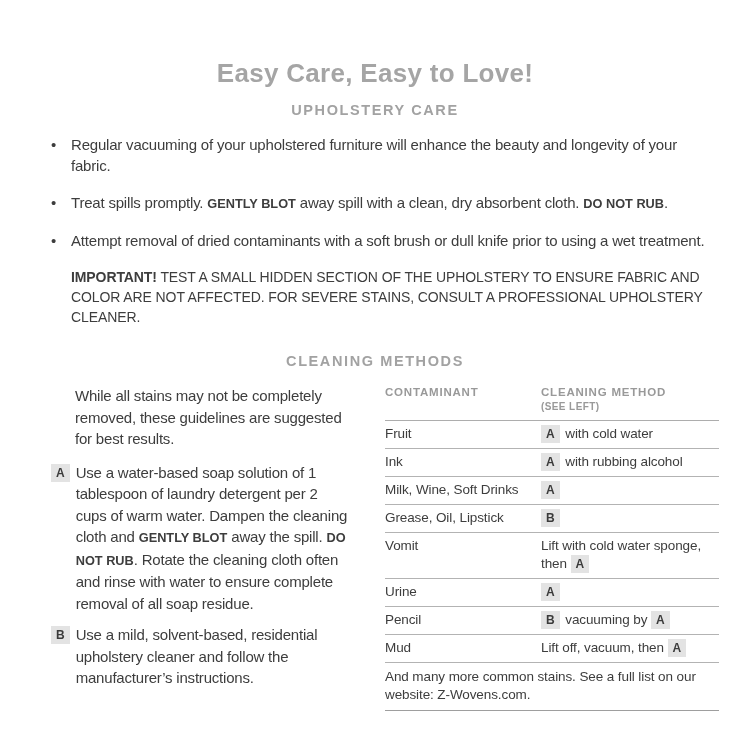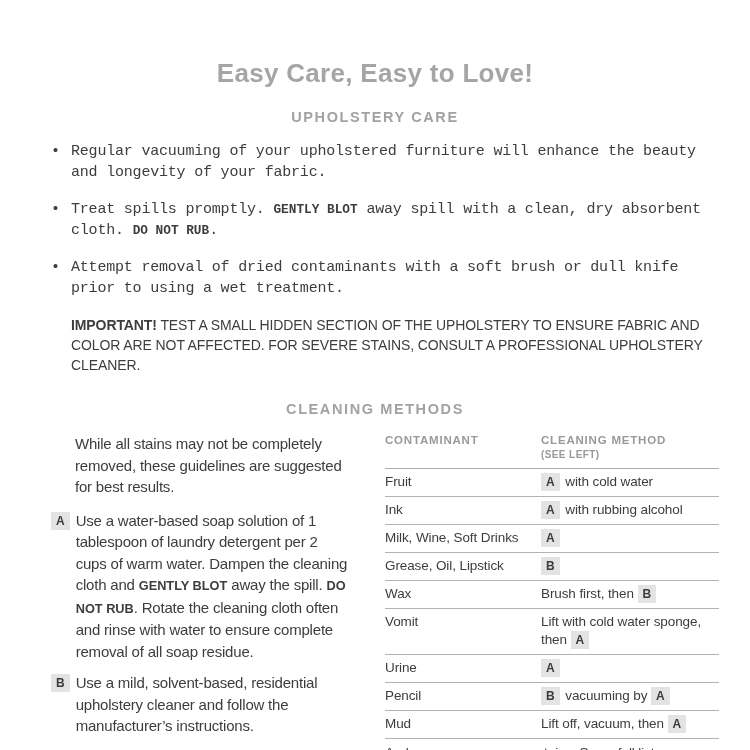--- a/index.html
+++ b/index.html
@@ -9,41 +9,40 @@
     overflow: hidden;
     font-family: "Liberation Sans", sans-serif;
     color: #3d3d3d;
   }
   .page {
     width: 688px;
     margin: 0 auto;
     padding-top: 58px;
   }
   h1.title {
-    margin: 0 0 20px 0;
+    margin: 0 0 13px 0;
     text-align: center;
     font-size: 26px;
     font-weight: bold;
     color: #a5a5a5;
     letter-spacing: 0.3px;
   }
   h2.section-heading {
     margin: 0 0 16px 0;
     text-align: center;
     font-size: 14.5px;
     font-weight: bold;
     color: #a2a2a2;
     letter-spacing: 1.6px;
   }
   
   ul.care-list {
     list-style: none;
     margin: 0 0 4px 0;
     padding: 0 0 0 40px;
-    font-family: Liberation Mono, monospace;
   }
   ul.care-list li {
     position: relative;
     font-size: 15px;
     line-height: 21px;
     letter-spacing: -0.2px;
     max-width: 640px;
     margin-bottom: 16px;
   }
   ul.care-list li::before {
@@ -201,24 +200,20 @@
         <div class="row">
           <div class="c1"><span>Milk, Wine, Soft Drinks</span></div>
           <div class="c2"><span class="chip">A</span></div>
         </div>
 
         <div class="row">
           <div class="c1"><span>Grease, Oil, Lipstick</span></div>
           <div class="c2"><span class="chip">B</span></div>
         </div>
 
-        <div class="row">
-          <div class="c1"><span>Wax</span></div>
-          <div class="c2"><span>Brush first, then </span><span class="chip">B</span></div>
-        </div>
 
         <div class="row">
           <div class="c1"><span>Vomit</span></div>
           <div class="c2"><span>Lift with cold water sponge, then </span><span class="chip">A</span></div>
         </div>
 
         <div class="row">
           <div class="c1"><span>Urine</span></div>
           <div class="c2"><span class="chip">A</span></div>
         </div>

